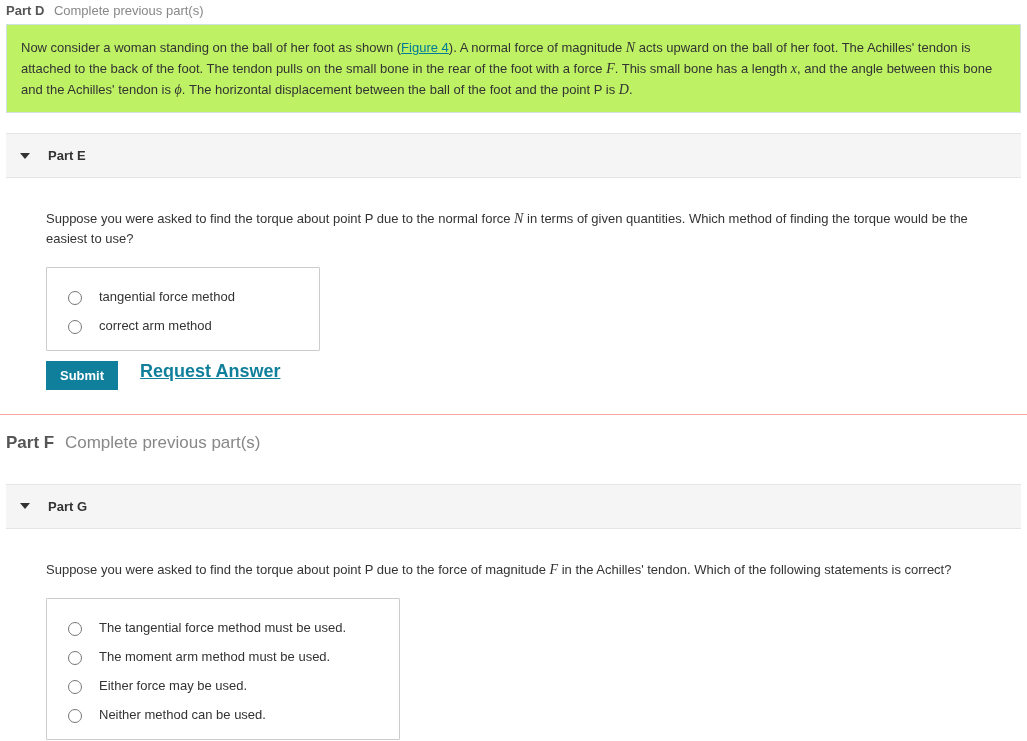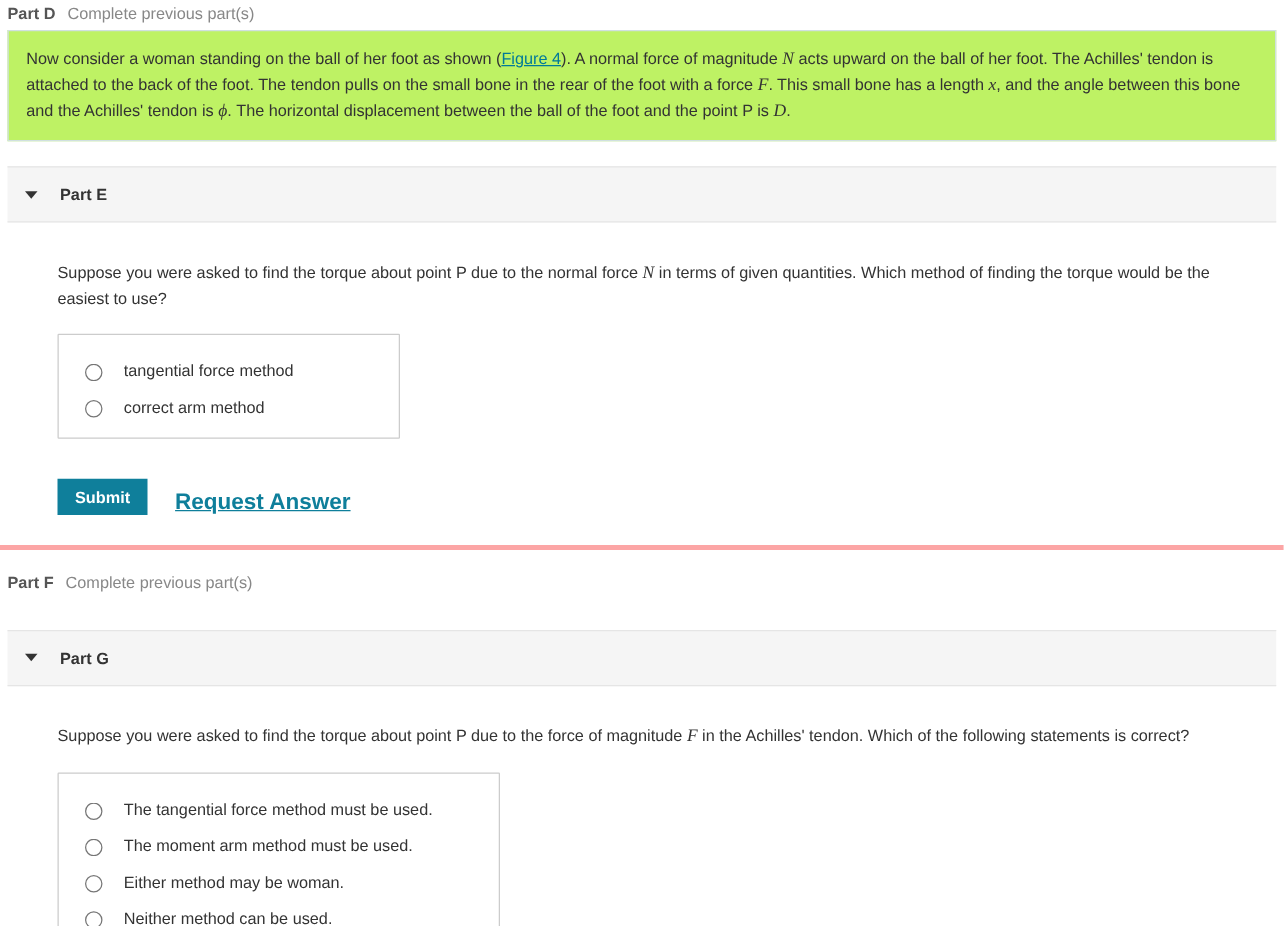--- a/index.html
+++ b/index.html
@@ -53,21 +53,21 @@
   .part-header .caret {
     width: 0; height: 0;
     border-left: 5px solid transparent;
     border-right: 5px solid transparent;
     border-top: 6px solid #333;
     margin-right: 18px;
     margin-left: 4px;
   }
   .part-body {
     padding: 18px 46px 24px 46px;
-    border-bottom: 4px solid #fca5a5;
+    border-bottom: 1px solid #fca5a5;
   }
   .question-text {
     margin-bottom: 18px;
     line-height: 1.5;
     font-size: 13px;
   }
   .options-box {
     border: 1px solid #ccc;
     border-radius: 1px;
     padding: 14px 16px 10px 16px;
@@ -78,23 +78,23 @@
     display: flex;
     align-items: center;
     padding: 6px 0;
     gap: 14px;
     font-size: 13px;
   }
   .option-row input[type=radio]{
     width: 14px; height: 14px;
   }
   .actions {
-    margin-top: 32px;
+    margin-top: 10px;
     display: flex;
-    align-items: flex-end;
+    align-items: flex-start;
     gap: 22px;
   }
   .btn-submit {
     background: #0F7F9B;
     color: #fff;
     border: none;
     padding: 7px 14px;
     font-size: 13px;
     font-weight: bold;
     cursor: pointer;
@@ -102,21 +102,21 @@
   .link-request {
     color: #0F7F9B;
     font-size: 18px;
     font-weight: bold;
     text-decoration: underline;
     cursor: pointer;
   }
   .locked-section {
     padding: 18px 6px 18px 6px;
     color: #888;
-    font-size: 13px;
+    font-size: 17px;
     border-bottom: 1px solid #fff;
   }
   .locked-section .pt-label {
     font-weight: bold;
     color: #555;
     margin-right: 6px;
   }
 </style>
 </head>
 <body>
@@ -171,21 +171,21 @@
     <label class="option-row">
       <input type="radio" name="partG" style="">
       <span>The tangential force method must be used.</span>
     </label>
     <label class="option-row">
       <input type="radio" name="partG" style="">
       <span>The moment arm method must be used.</span>
     </label>
     <label class="option-row">
       <input type="radio" name="partG" style="">
-      <span>Either method may be woman.</span>
+      <span>Either force may be used.</span>
     </label>
     <label class="option-row">
       <input type="radio" name="partG" style="">
       <span>Neither method can be used.</span>
     </label>
   </div>
   <div class="actions">
     <button class="btn-submit">Submit</button>
     <span class="link-request">Request Answer</span>
   </div>

